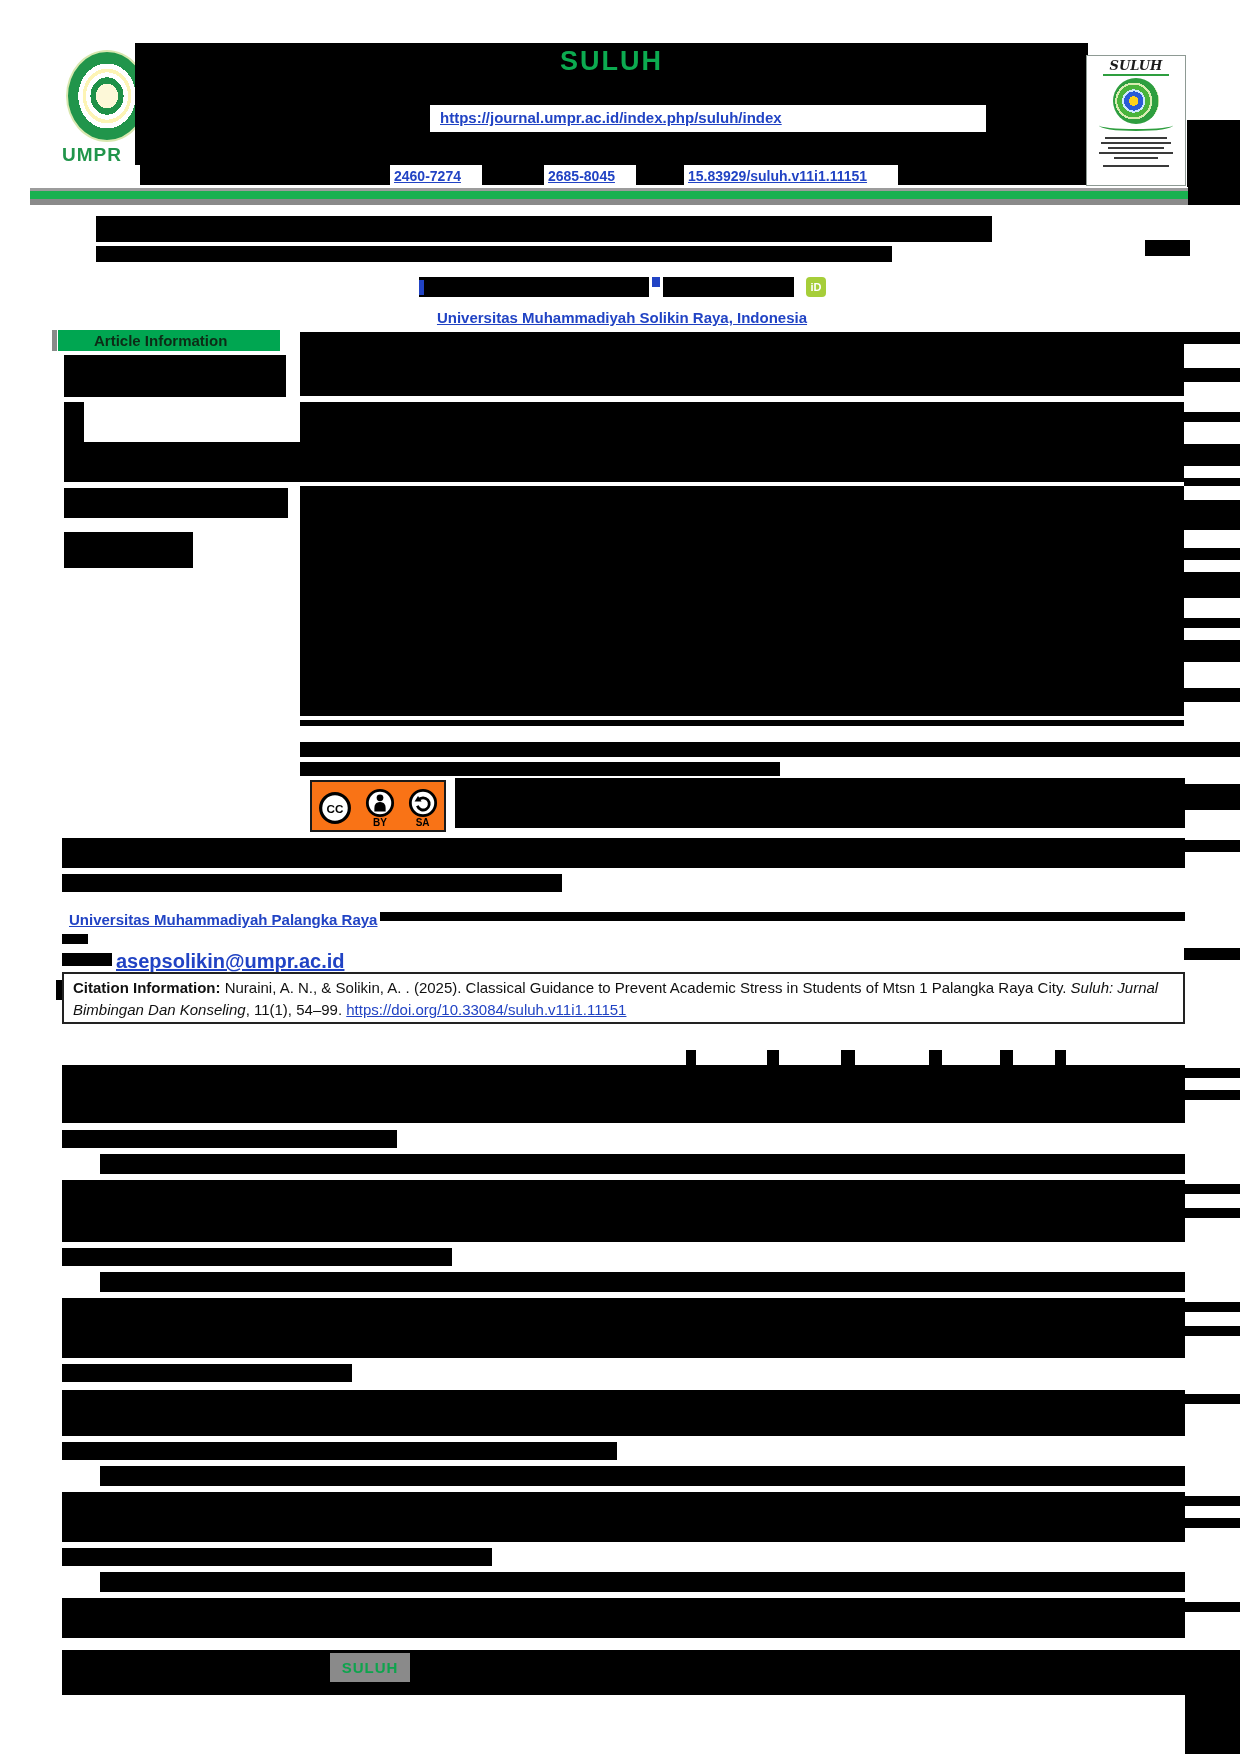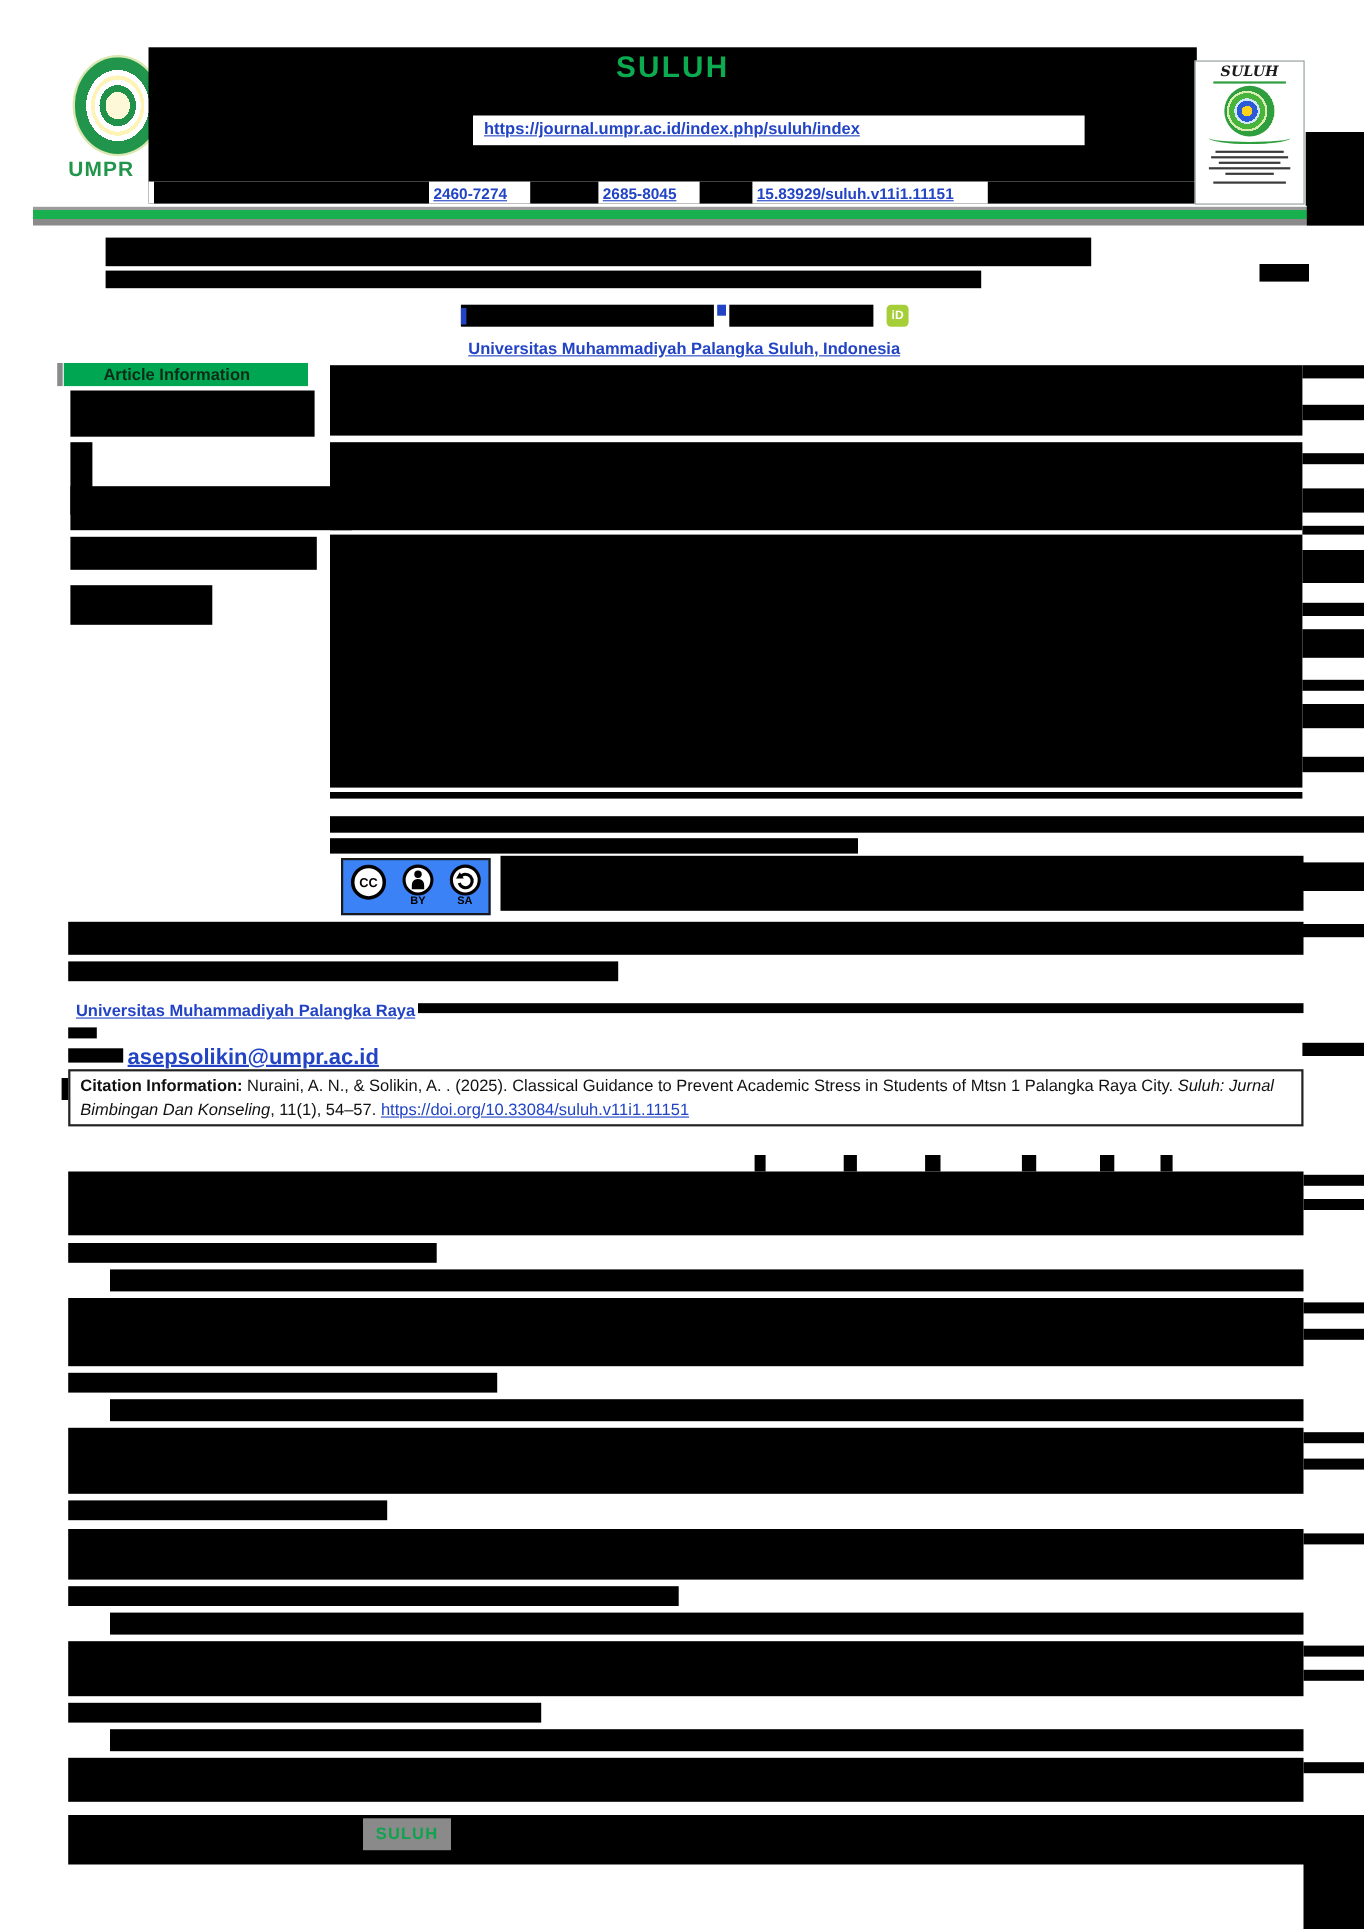--- a/index.html
+++ b/index.html
@@ -52,23 +52,23 @@
     text-align:center; line-height:20px; }
   .blue-sliver { position:absolute; background:#2143C4; }
 
   
   .info-box { left:58px; top:330px; width:222px; height:21px; background:#00A651;
     color:#0d2b16; font-size:15px; font-weight:bold; line-height:21px;
     padding-left:36px; box-sizing:border-box; }
   .info-edge { left:52px; top:330px; width:5px; height:21px; background:#8a8a8a; }
 
   
-  .cc-badge { left:310px; top:780px; width:136px; height:52px; background:#3b82f6;
+  .cc-badge { left:310px; top:780px; width:136px; height:52px; background:#f97316;
     border:2px solid #1a1a1a; box-sizing:border-box; display:flex;
-    align-items:flex-start; justify-content:space-around; padding-top:3px; }
+    align-items:center; justify-content:space-around; padding-top:3px; }
   .cc-item { display:flex; flex-direction:column; align-items:center; }
   .cc-label { font-size:10px; font-weight:bold; color:#000; line-height:10px; }
 
   
   .cite-box { left:62px; top:972px; width:1123px; height:52px; border:2px solid #222;
     box-sizing:border-box; background:#fff; padding:3px 9px; font-size:15px;
     line-height:22px; color:#111; }
   .cite-notch { left:56px; top:980px; width:8px; height:20px; background:#000; }
   .bold { font-weight:bold; }
   .italic { font-style:italic; }
@@ -122,21 +122,21 @@
   <div class="blk" style="left:96px;top:216px;width:896px;height:26px;"></div>
   <div class="blk" style="left:96px;top:246px;width:796px;height:16px;"></div>
   <div class="blk" style="left:1145px;top:240px;width:45px;height:16px;"></div>
 
   <div class="blk" style="left:419px;top:277px;width:230px;height:20px;"></div>
   <div class="blue-sliver" style="left:419px;top:280px;width:5px;height:15px;"></div>
   <div class="blue-sliver" style="left:652px;top:277px;width:8px;height:10px;"></div>
   <div class="blk" style="left:663px;top:277px;width:131px;height:20px;"></div>
   <div class="abs orcid">iD</div>
 
-  <div class="abs affiliation"><span class="link">Universitas Muhammadiyah Palangka Suluh, Indonesia</span></div>
+  <div class="abs affiliation"><span class="link">Universitas Muhammadiyah Solikin Raya, Indonesia</span></div>
 
   <div class="abs info-edge"></div>
   <div class="abs info-box">Article Information</div>
 
   <div class="blk" style="left:64px;top:355px;width:222px;height:42px;"></div>
   <div class="blk" style="left:64px;top:402px;width:20px;height:66px;"></div>
   <div class="blk" style="left:64px;top:442px;width:256px;height:40px;"></div>
   <div class="blk" style="left:64px;top:488px;width:224px;height:30px;"></div>
   <div class="blk" style="left:64px;top:532px;width:129px;height:36px;"></div>
 
@@ -196,21 +196,21 @@
   <div class="blk" style="left:62px;top:934px;width:26px;height:10px;"></div>
 
   <div class="blk" style="left:62px;top:953px;width:50px;height:13px;"></div>
   <span class="abs link" style="left:116px;top:950px;font-size:20px;">asepsolikin@umpr.ac.id</span>
   <div class="blk" style="left:1184px;top:948px;width:56px;height:12px;"></div>
 
   <div class="abs cite-notch"></div>
   <div class="abs cite-box">
     <span class="bold">Citation Information:</span>
     <span>Nuraini, A. N., &amp; Solikin, A. . (2025). Classical Guidance to Prevent Academic Stress in Students of Mtsn 1 Palangka Raya City.</span>
-    <span class="italic">Suluh: Jurnal Bimbingan Dan Konseling</span><span>, 11(1), 54–57.</span>
+    <span class="italic">Suluh: Jurnal Bimbingan Dan Konseling</span><span>, 11(1), 54–99.</span>
     <span class="link" style="font-weight:normal;">https://doi.org/10.33084/suluh.v11i1.11151</span>
   </div>
 
   <div class="blk" style="left:686px;top:1050px;width:10px;height:15px;"></div>
   <div class="blk" style="left:767px;top:1050px;width:12px;height:15px;"></div>
   <div class="blk" style="left:841px;top:1050px;width:14px;height:15px;"></div>
   <div class="blk" style="left:929px;top:1050px;width:13px;height:15px;"></div>
   <div class="blk" style="left:1000px;top:1050px;width:13px;height:15px;"></div>
   <div class="blk" style="left:1055px;top:1050px;width:11px;height:15px;"></div>
 

